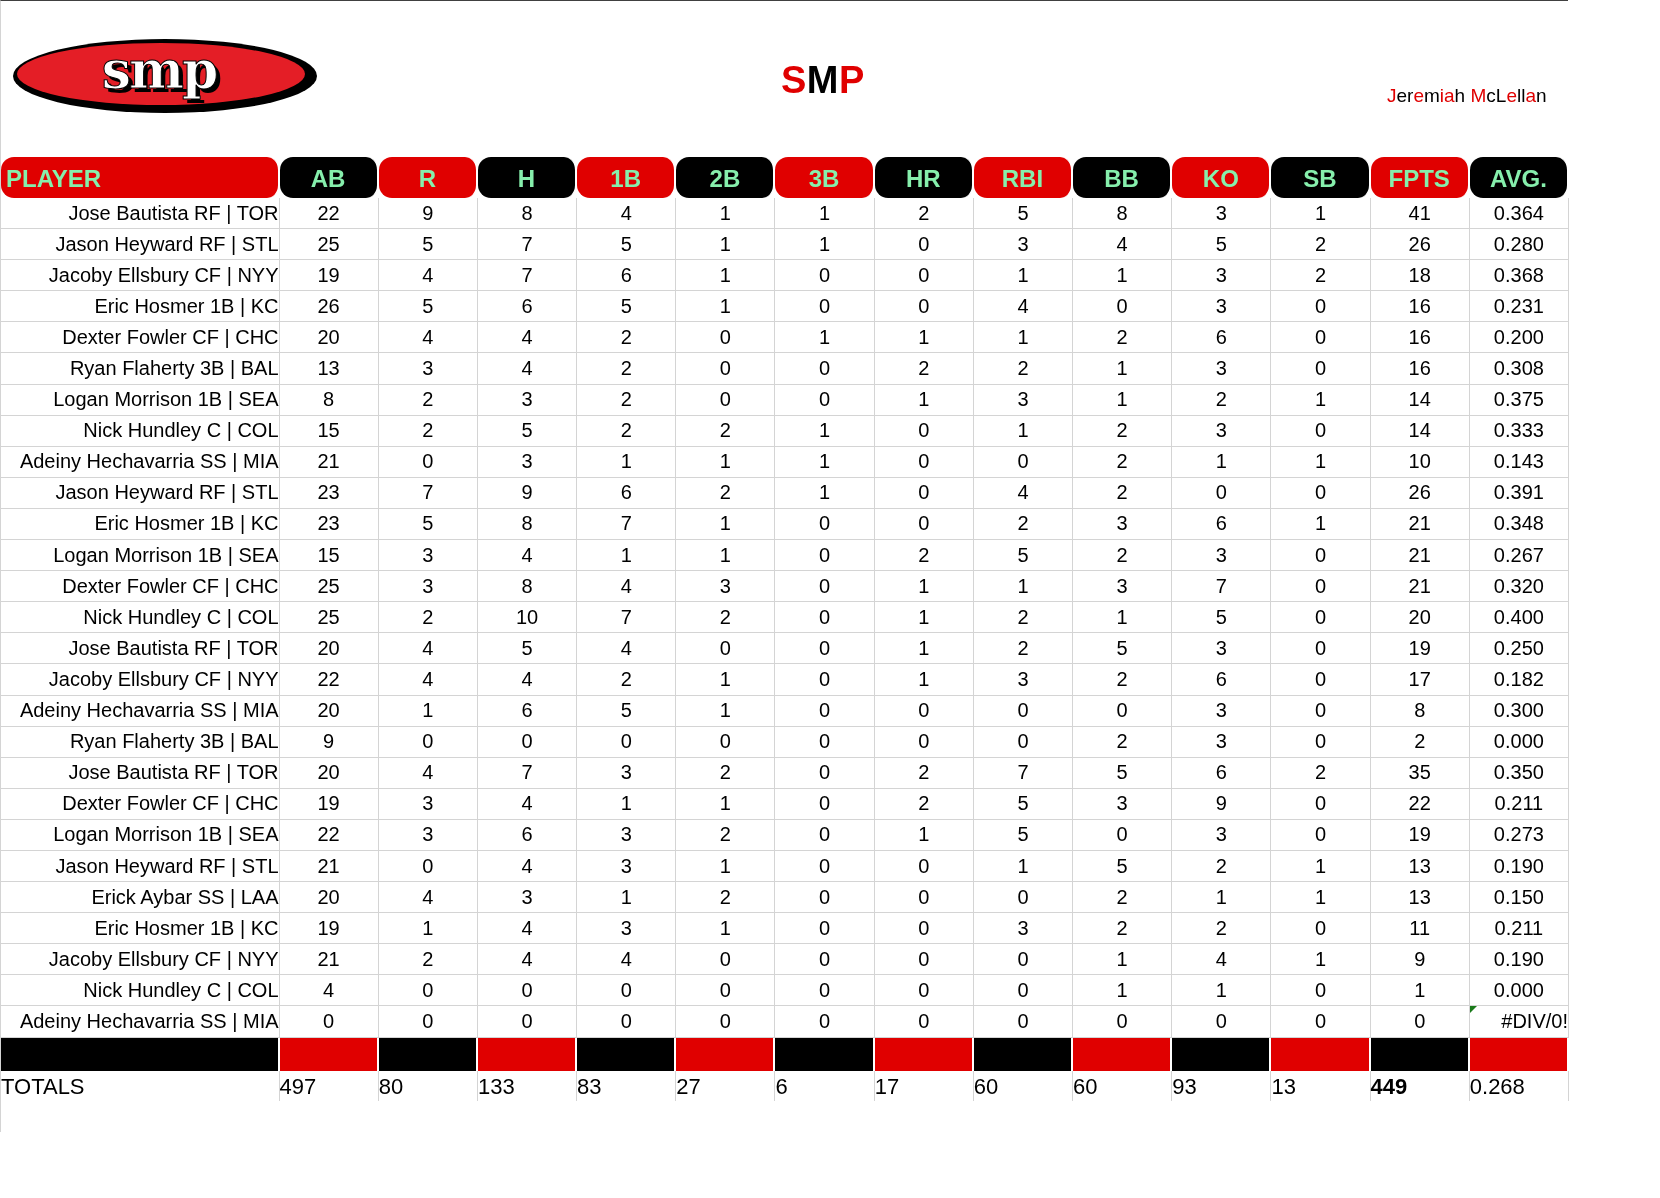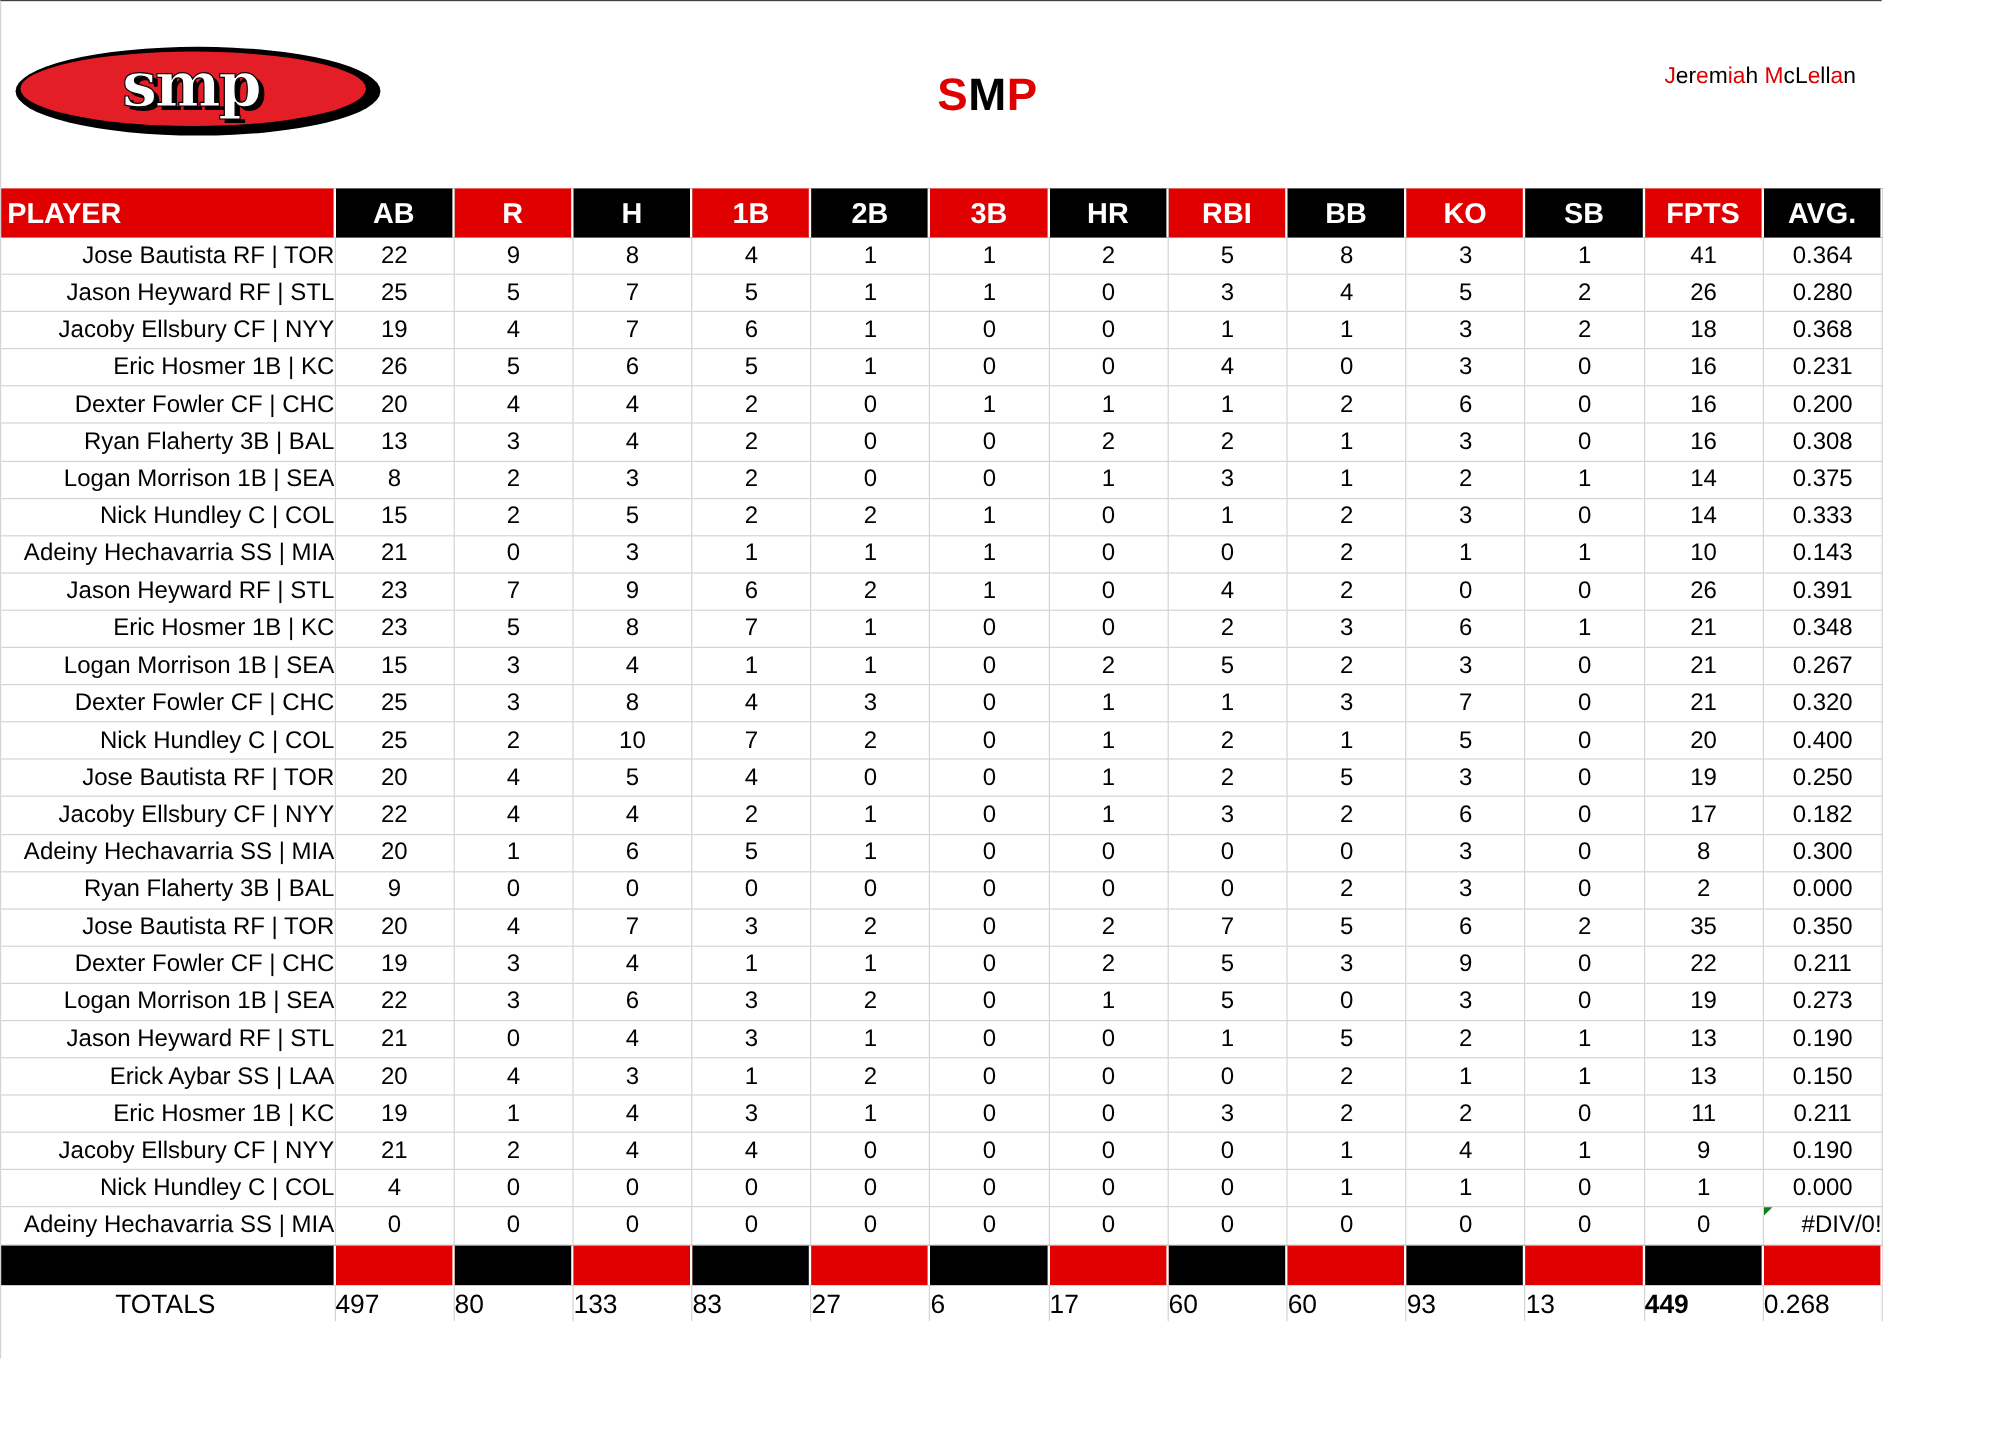--- a/index.html
+++ b/index.html
@@ -7,42 +7,42 @@
   body { font-family: "Liberation Sans", "DejaVu Sans", sans-serif; color: #000; position: relative; }
   .sheet { position: absolute; left: 0; top: 0; width: 1568px; height: 1132px; border-left: 1px solid #d4d4d4; border-top: 1px solid #404040; }
 
   .logo { position: absolute; left: 10px; top: 36px; width: 308px; height: 78px; }
   .logo svg { width: 100%; height: 100%; display: block; }
 
   .title { position: absolute; left: 780px; top: 58px; font-size: 38px; font-weight: bold; letter-spacing: 0.5px; }
   .title .r { color: #e00000; }
   .title .k { color: #000; }
 
-  .author { position: absolute; left: 1386px; top: 52px; font-size: 19px; color: #e00000; }
+  .author { position: absolute; left: 1386px; top: 84px; font-size: 19px; color: #e00000; }
   .author span:nth-child(even) { color: #000; }
 
   table.stats { position: absolute; left: 0; top: 156px; border-collapse: separate; border-spacing: 0; table-layout: fixed; width: 1568px; }
   table.stats col.c-player { width: 278px; }
   table.stats col.c-num { width: 99px; }
   table.stats col.c-avg { width: 99px; }
 
-  thead th { height: 41px; font-size: 24px; font-weight: bold; color: #ffffff; text-align: center; vertical-align: middle; border-right: 2px solid #fff; padding-top: 2px; }
+  thead th { height: 41px; font-size: 24px; font-weight: bold; color: #86efac; text-align: center; vertical-align: middle; border-right: 2px solid #fff; padding-top: 2px; border-radius: 13px; }
   thead th.player { text-align: left; padding-left: 5px; }
   th.red, td.red { background: #e00000; }
   th.blk, td.blk { background: #000; margin-top: 28px; }
 
   tbody td { height: 31.1px; font-size: 20px; text-align: center; vertical-align: middle; border-right: 1px solid #d4d4d4; border-bottom: 1px solid #d4d4d4; white-space: nowrap; position: relative; }
   tbody td.name { text-align: right; padding-left: 4px; }
   tbody td.err { text-align: right; padding-left: 2px; }
   tbody td.err .tri { position: absolute; left: 0; top: 0; width: 0; height: 0; border-top: 7px solid #1a7a1a; border-right: 7px solid transparent; }
 
   tr.band td { height: 33px; border-right: 2px solid #fff; border-bottom: none; }
 
   tr.totals td { height: 30px; font-size: 22px; text-align: left; border-right: 1px solid #d4d4d4; border-bottom: none; padding-top: 2px; }
-  tr.totals td.label { text-align: center; padding-right: 4px; }
+  tr.totals td.label { text-align: left; padding-right: 4px; }
   tr.totals td.bold { font-weight: bold; }
 </style>
 </head>
 <body>
 
 <div class="sheet">
 
   <div class="logo">
     <svg viewBox="0 0 308 78">
       <ellipse cx="154" cy="39" rx="152" ry="37" fill="#000"></ellipse>

